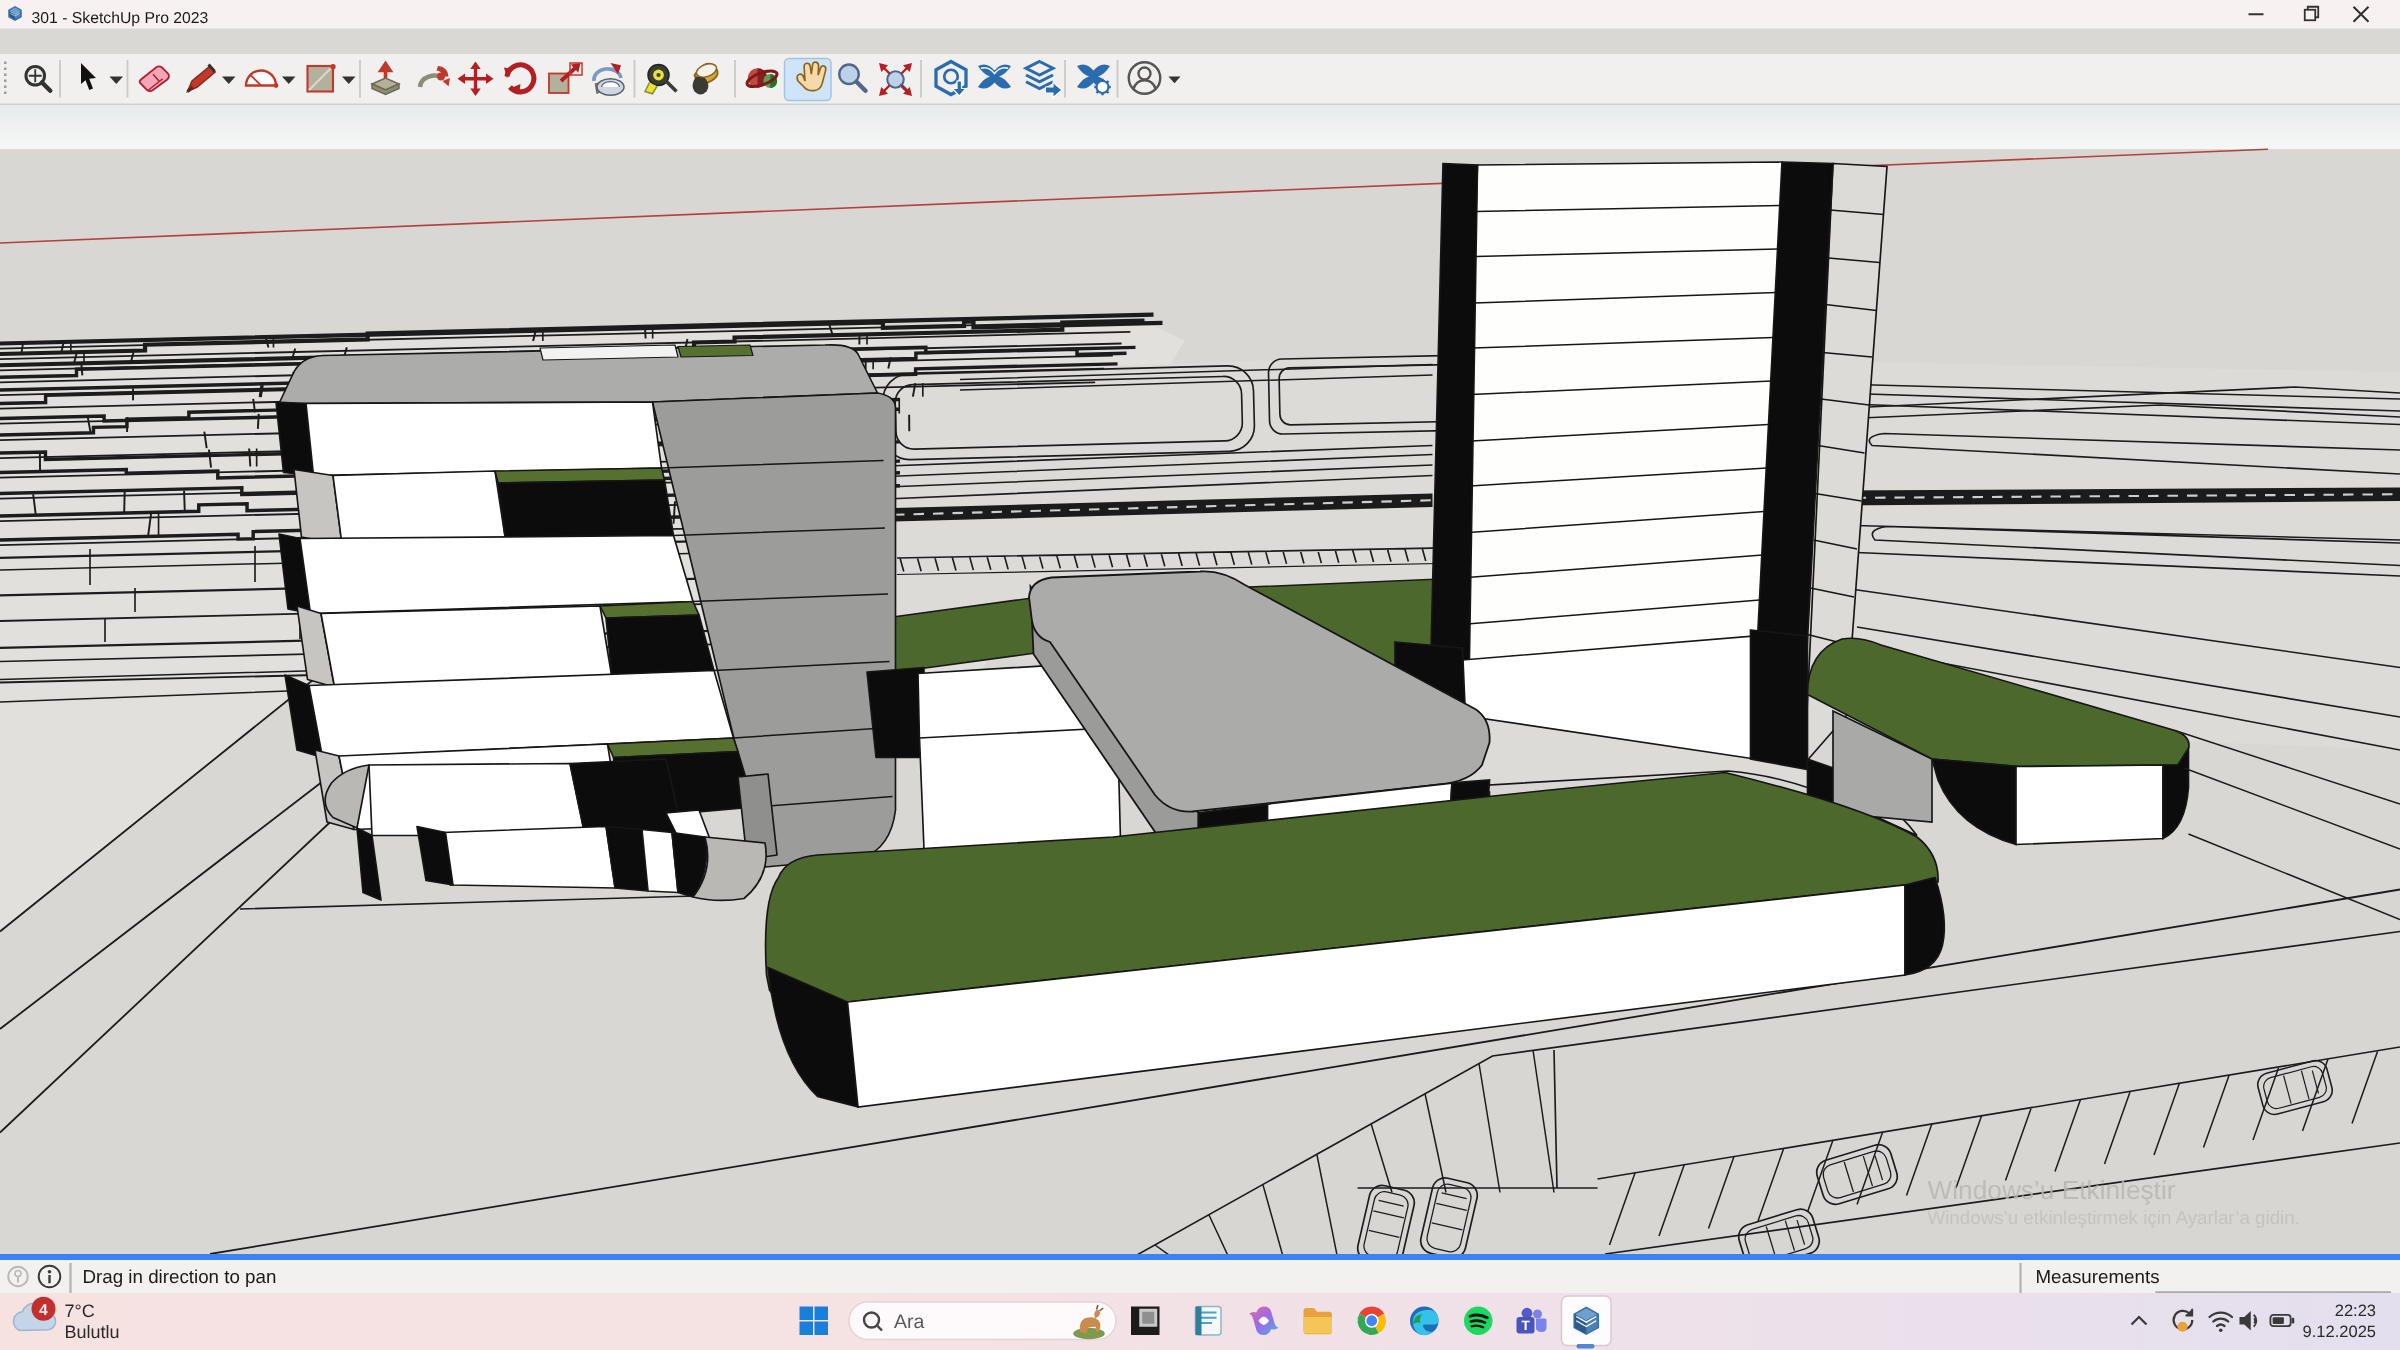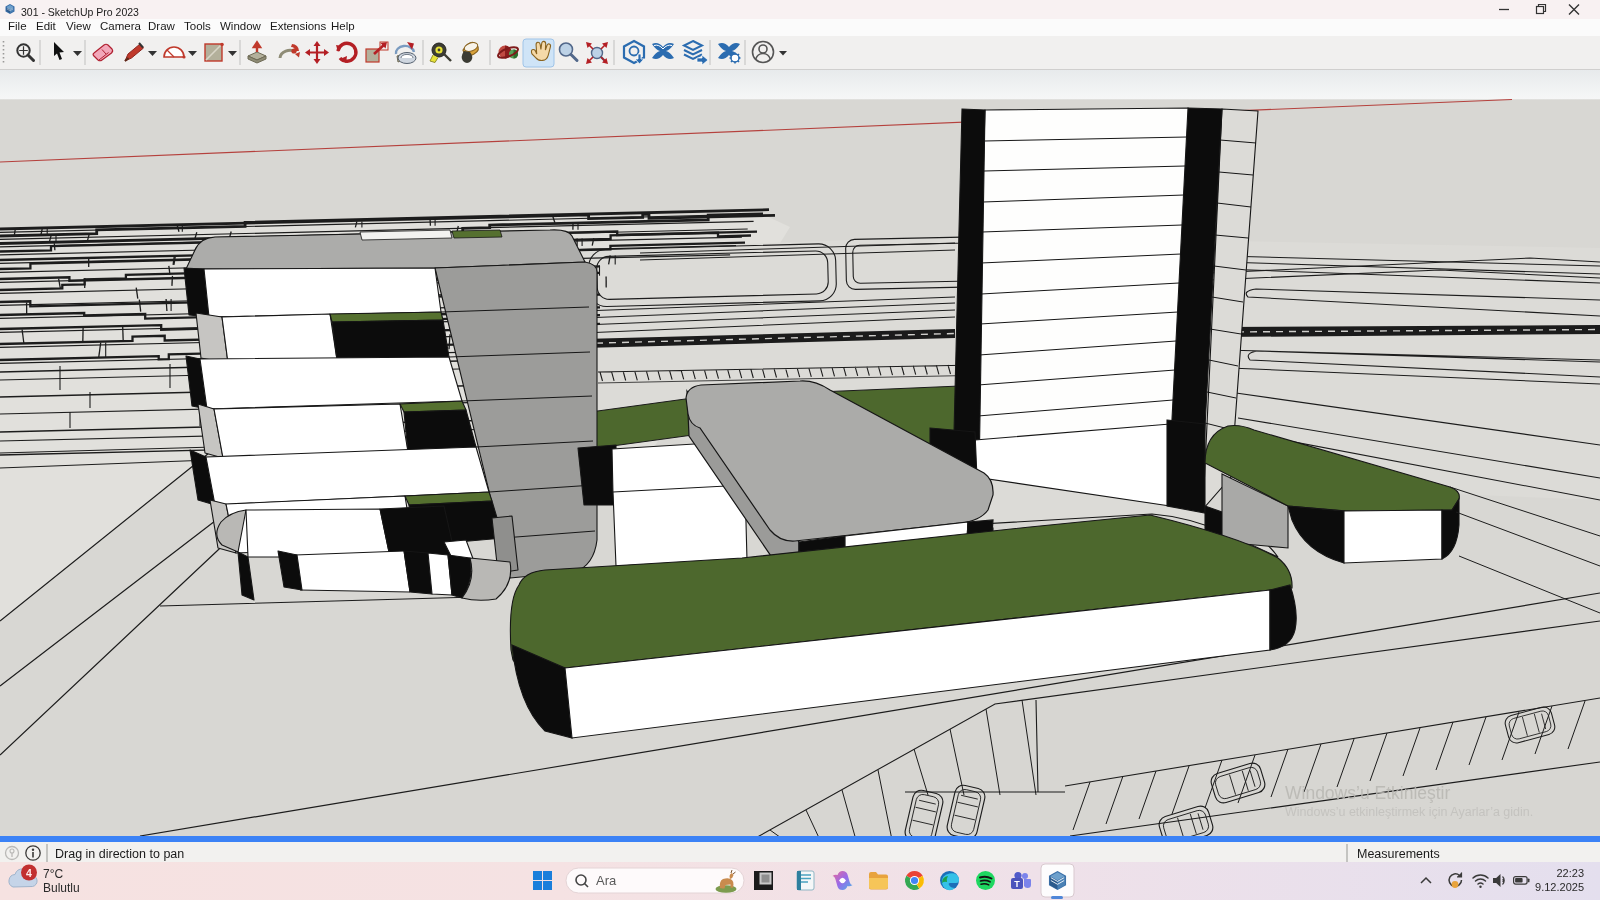--- a/index.html
+++ b/index.html
@@ -1,50 +1,39 @@
 <!DOCTYPE html>
 <html><head><meta charset="utf-8"><style>
 html,body{margin:0;padding:0;width:1600px;height:900px;overflow:hidden;font-family:"Liberation Sans",sans-serif;}
 #app{position:absolute;inset:0;background:#d9d8d4;}
 #titlebar{position:absolute;left:0;top:0;width:1600px;height:19px;background:#f8f1f2;}
 #titlebar .ttext{position:absolute;left:21px;top:6px;font-size:10.5px;color:#1a1a1a;text-align:center;}
 #menubar{position:absolute;left:0;top:19px;width:1600px;height:17px;background:#fbfbfb;font-size:11.5px;color:#1a1a1a;}
 #menubar span{position:absolute;top:1px;}
 #toolbar{position:absolute;left:0;top:36px;width:1600px;height:33px;background:#f1f0ef;border-bottom:1px solid #d0cfce;}
 #viewport{position:absolute;left:0;top:70px;width:1472px;height:766px;}
-#statusbar{position:absolute;left:0;top:836px;width:1600px;height:26px;background:#f2f1ef;border-top:6px solid #3b82f6;box-sizing:border-box;}
+#statusbar{position:absolute;left:0;top:836px;width:1600px;height:26px;background:#f2f1ef;border-top:4px solid #3b82f6;box-sizing:border-box;}
 #taskbar{position:absolute;left:0;top:862px;width:1600px;height:38px;background:linear-gradient(90deg,#f6e2e1 0%,#f5e2e3 35%,#efe1e9 65%,#e4dfee 100%);}
 </style></head><body>
 <div id="app">
 <div id="titlebar">
   <svg width="12" height="12" style="position:absolute;left:4px;top:3px" viewBox="0 0 24 24">
         <path d="M3 7l9-5 9 5v10l-9 5-9-5z" fill="#3a6fa8"></path>
         <path d="M5 8l7-4 7 4-7 4z" fill="#6ea0cc"></path>
         <path d="M5 9v7l7 4v-7z" fill="#2c5a8c"></path>
         <path d="M19 9v7l-7 4v-7z" fill="#4a80b4"></path>
         <path d="M6 9.5l6 3.4 6-3.4M6 12l6 3.4 6-3.4" stroke="#fff" stroke-width="0.8" fill="none"></path>
       </svg>
   <span class="ttext">301 - SketchUp Pro 2023</span>
   <svg width="200" height="19" style="position:absolute;right:0;top:0">
     <line x1="99" y1="9.5" x2="109" y2="9.5" stroke="#333" stroke-width="1.3"></line>
     <rect x="136.5" y="6.5" width="7" height="7" fill="none" stroke="#333" stroke-width="1.2"></rect>
     <path d="M138.5 6.5v-2h7v7h-2" fill="none" stroke="#333" stroke-width="1.2"></path>
     <path d="M169 4.5l10 10m0-10l-10 10" stroke="#333" stroke-width="1.4"></path>
   </svg>
-</div>
-<div id="menubar">
-  <span style="left:8px">File</span>
-      <span style="left:36px">Edit</span>
-      <span style="left:66px">View</span>
-      <span style="left:100px">Camera</span>
-      <span style="left:148px">Draw</span>
-      <span style="left:184px">Tools</span>
-      <span style="left:220px">Window</span>
-      <span style="left:270px">Extensions</span>
-      <span style="left:331px">Help</span>
 </div>
 <div id="toolbar"><svg id="tbsvg" width="1600" height="33">
         <line x1="3.5" y1="5" x2="3.5" y2="28" stroke="#9a9998" stroke-width="1.6" stroke-dasharray="1.6 2.4"></line>
 <line x1="40" y1="4" x2="40" y2="29" stroke="#c9c8c6" stroke-width="1.2"></line>
 <line x1="85" y1="4" x2="85" y2="29" stroke="#c9c8c6" stroke-width="1.2"></line>
 <line x1="240" y1="4" x2="240" y2="29" stroke="#c9c8c6" stroke-width="1.2"></line>
 <line x1="423" y1="4" x2="423" y2="29" stroke="#c9c8c6" stroke-width="1.2"></line>
 <line x1="490" y1="4" x2="490" y2="29" stroke="#c9c8c6" stroke-width="1.2"></line>
 <line x1="614" y1="4" x2="614" y2="29" stroke="#c9c8c6" stroke-width="1.2"></line>
 <line x1="710" y1="4" x2="710" y2="29" stroke="#c9c8c6" stroke-width="1.2"></line>

